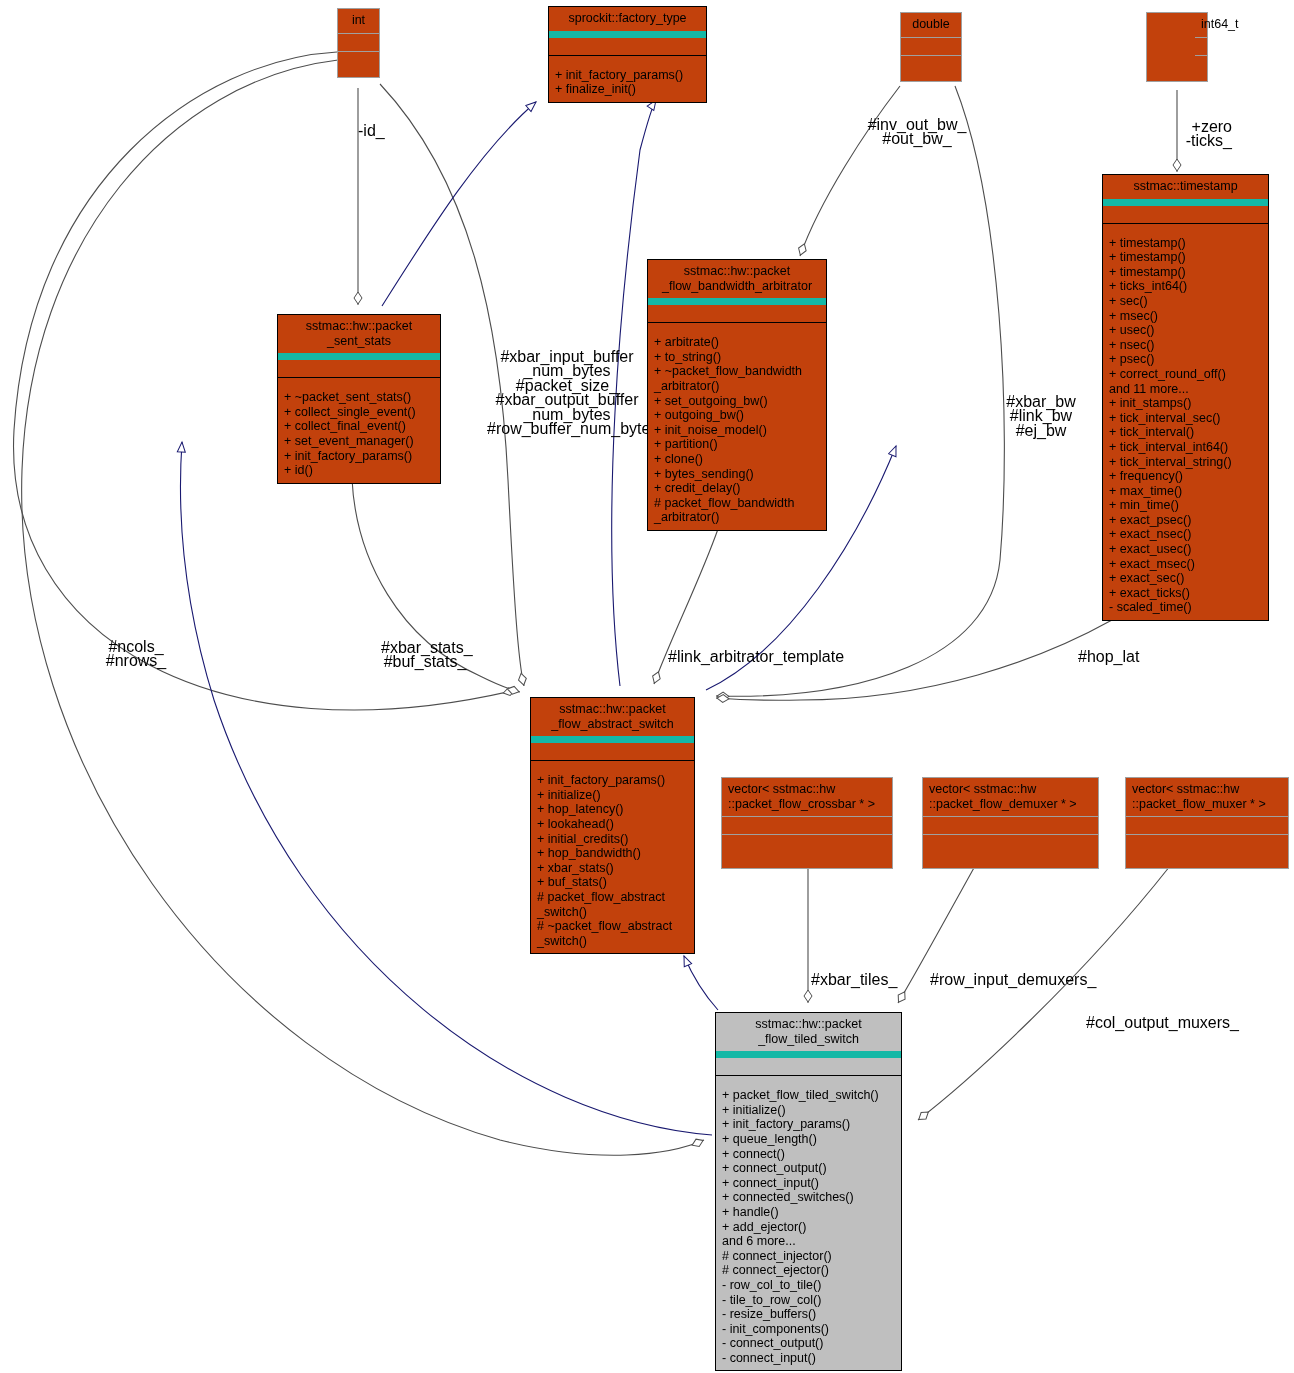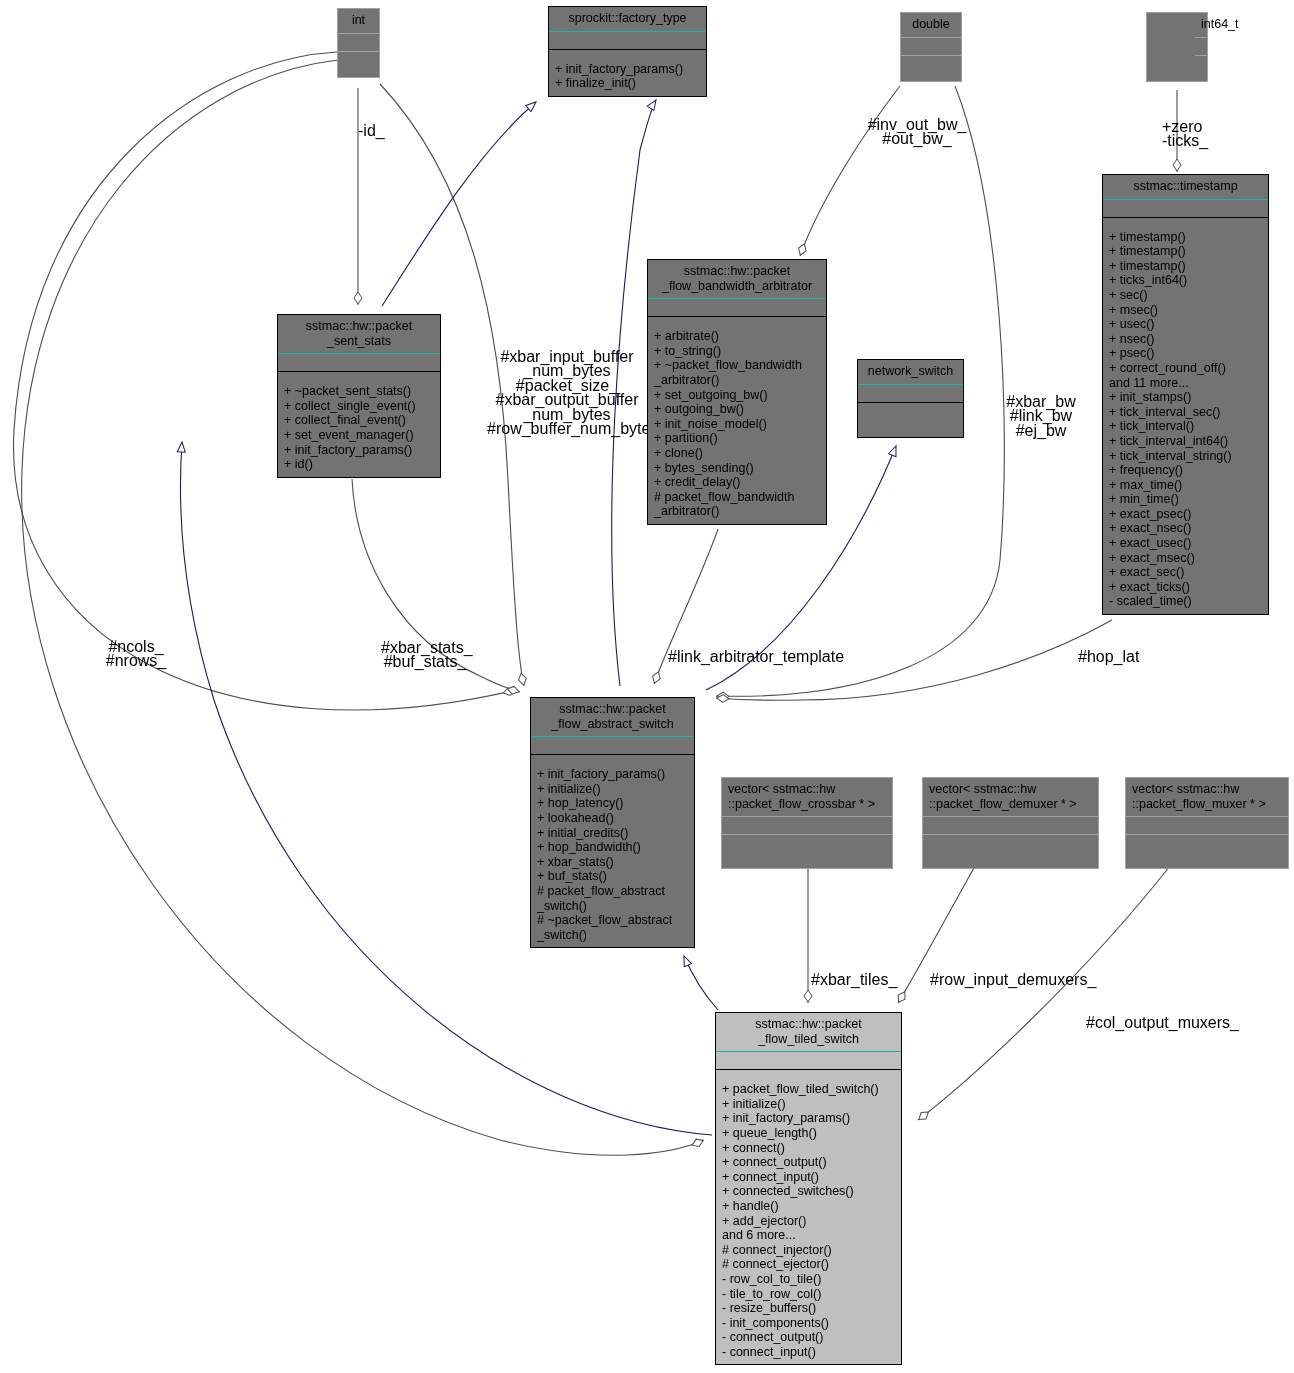--- a/index.html
+++ b/index.html
@@ -19,36 +19,36 @@
     position: absolute;
     left: 0; top: 0;
     width: 1294px;
     height: 1373px;
     pointer-events: none;
   }
   .node {
     position: absolute;
     box-sizing: border-box;
     border: 1px solid #000000;
-    background: #737373;
+    background: #c2410c;
     font-size: 12.5px;
     line-height: 14.6px;
     color: #000000;
     z-index: 5;
   }
   .node.grey-frame {
     border: 1px solid #a0a0a0;
   }
   .node.filled {
     background: #bfbfbf;
   }
   .node .title {
     padding: 4px 6px 5px 6px;
     text-align: center;
-    border-bottom: 1px solid #14b8a6;
+    border-bottom: 7px solid #14b8a6;
     white-space: pre-line;
   }
   .node.grey-frame .title {
     border-bottom: 1px solid #a0a0a0;
   }
   .node .attrs {
     height: 17px;
     border-bottom: 1px solid #000000;
   }
   .node.grey-frame .attrs {
@@ -214,25 +214,20 @@
       <div class="op">+ init_noise_model()</div>
       <div class="op">+ partition()</div>
       <div class="op">+ clone()</div>
       <div class="op">+ bytes_sending()</div>
       <div class="op">+ credit_delay()</div>
       <div class="op"># packet_flow_bandwidth
 _arbitrator()</div>
     </div>
   </div>
 
-  <div class="node" style="left:857px; top:359px; width:107px;">
-    <div class="title">network_switch</div>
-    <div class="attrs"></div>
-    <div class="ops" style="height:26px;padding:0;"></div>
-  </div>
 
 
   <div class="node" style="left:530px; top:697px; width:165px;">
     <div class="title">sstmac::hw::packet
 _flow_abstract_switch</div>
     <div class="attrs"></div>
     <div class="ops">
       <div class="op">+ init_factory_params()</div>
       <div class="op">+ initialize()</div>
       <div class="op">+ hop_latency()</div>
@@ -294,21 +289,21 @@
       <div class="op">- connect_output()</div>
       <div class="op">- connect_input()</div>
     </div>
   </div>
 
   <div class="edge-label" style="left:358px; top:124px; width:50px; text-align:left;">-id_</div>
 
   <div class="edge-label" style="left:867px; top:118px; width:100px;">#inv_out_bw_
 #out_bw_</div>
 
-  <div class="edge-label" style="left:1162px; top:120px; width:70px; text-align:left;">+zero
+  <div class="edge-label" style="left:1162px; top:120px; width:70px; text-align:right;">+zero
 -ticks_</div>
 
   <div class="edge-label" style="left:487px; top:350px; width:160px;">#xbar_input_buffer
 _num_bytes
 #packet_size_
 #xbar_output_buffer
 _num_bytes
 #row_buffer_num_bytes</div>
 
   <div class="edge-label" style="left:1002px; top:371px; width:78px;margin-top:24px;">#xbar_bw

